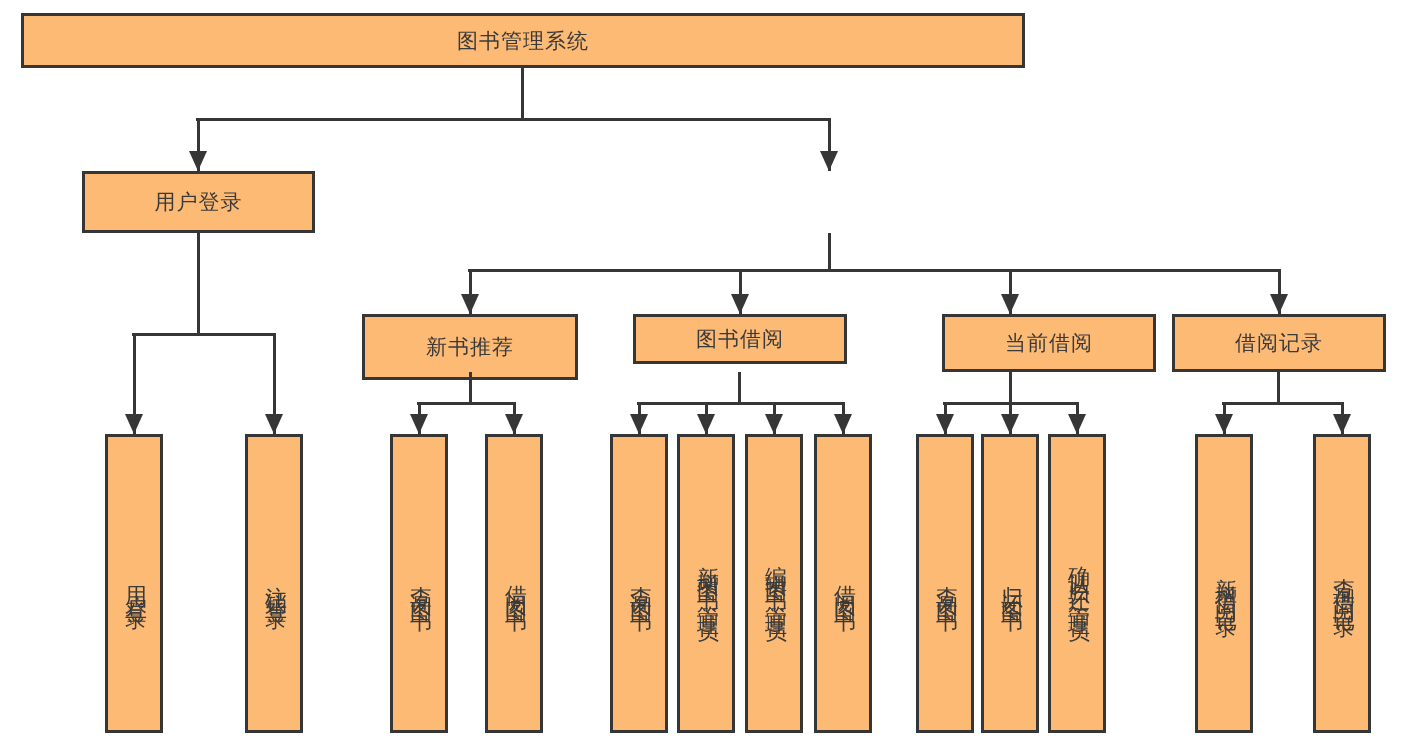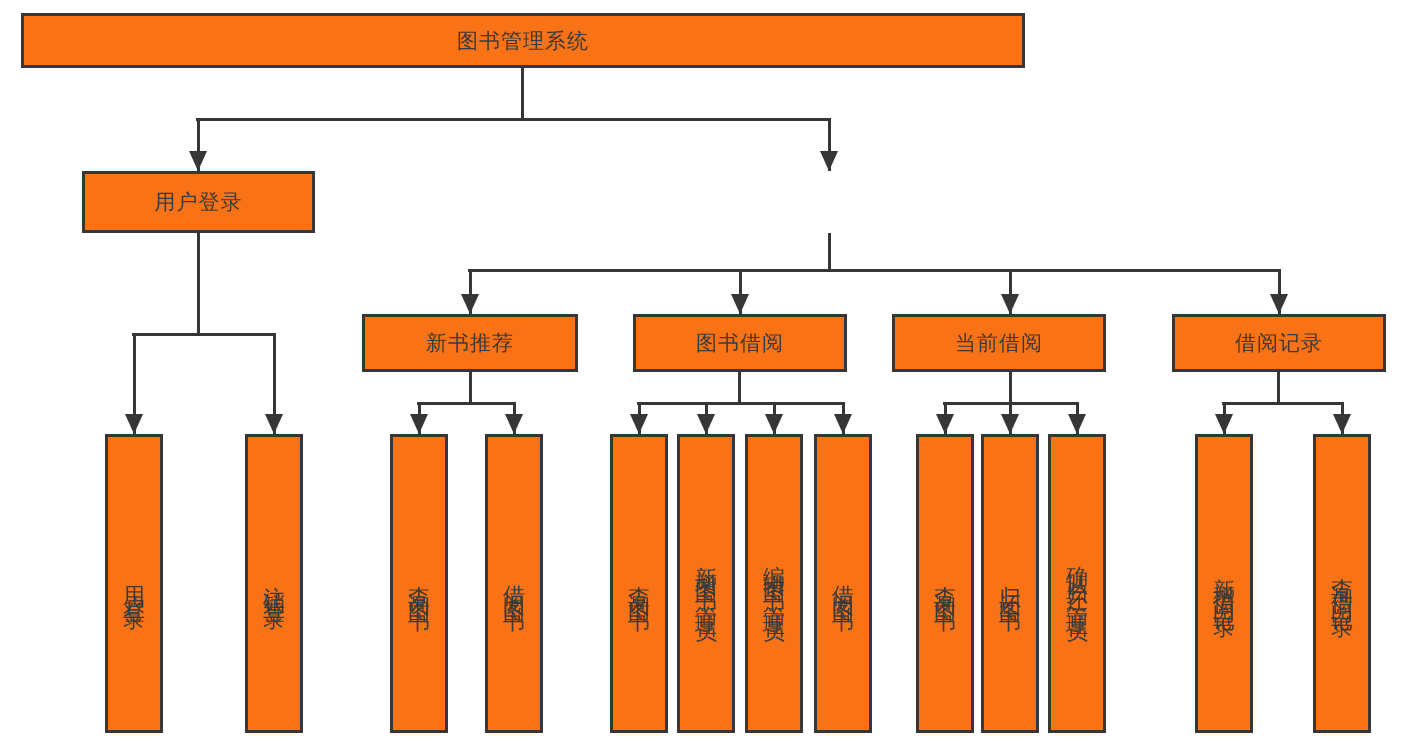--- a/index.html
+++ b/index.html
@@ -7,25 +7,26 @@
     position:relative;
     width:1405px;height:747px;
     background:#ffffff;
     font-family:"Liberation Sans","DejaVu Sans",sans-serif;
     overflow:hidden;
   }
   .box{
     position:absolute;
     box-sizing:border-box;
     border:3px solid #363636;
-    background:#f97316;
+    background:#fdba74;
     color:#3a3a3a;
     display:flex;
     align-items:center;
     justify-content:center;
+    font-family:Liberation Mono, monospace;
   }
   .hbox{
     font-size:21px;
     letter-spacing:1px;
     white-space:nowrap;
   }
   .vbox{
     writing-mode:vertical-rl;
     font-size:22px;
     letter-spacing:8px;
@@ -80,23 +81,23 @@
   <div class="hline" style="left:468px;top:269px;width:813px;height:3px"></div>
   <div class="vline" style="left:469px;top:269px;width:3px;height:45px"></div>
   <div class="vline" style="left:739px;top:269px;width:3px;height:45px"></div>
   <div class="vline" style="left:1009px;top:269px;width:3px;height:45px"></div>
   <div class="vline" style="left:1278px;top:269px;width:3px;height:45px"></div>
   <div class="arrow" style="left:461px;top:294px"></div>
   <div class="arrow" style="left:731px;top:294px"></div>
   <div class="arrow" style="left:1001px;top:294px"></div>
   <div class="arrow" style="left:1270px;top:294px"></div>
 
-  <div class="box hbox" style="left:362px;top:314px;width:216px;height:58px">新书推荐</div>
-  <div class="box hbox" style="left:633px;top:314px;width:214px;height:58px">图书借阅</div>
-  <div class="box hbox" style="left:892px;top:314px;width:214px;height:58px">当前借阅</div>
+  <div class="box hbox" style="left:362px;top:314px;width:216px;height:66px">新书推荐</div>
+  <div class="box hbox" style="left:633px;top:314px;width:214px;height:50px">图书借阅</div>
+  <div class="box hbox" style="left:942px;top:314px;width:214px;height:58px">当前借阅</div>
   <div class="box hbox" style="left:1172px;top:314px;width:214px;height:58px">借阅记录</div>
 
   <div class="vline" style="left:469px;top:372px;width:3px;height:32px"></div>
   <div class="hline" style="left:417px;top:402px;width:99px;height:3px"></div>
   <div class="vline" style="left:418px;top:402px;width:3px;height:32px"></div>
   <div class="vline" style="left:513px;top:402px;width:3px;height:32px"></div>
   <div class="arrow" style="left:410px;top:414px"></div>
   <div class="arrow" style="left:505px;top:414px"></div>
 
   <div class="vline" style="left:738px;top:372px;width:3px;height:32px"></div>

